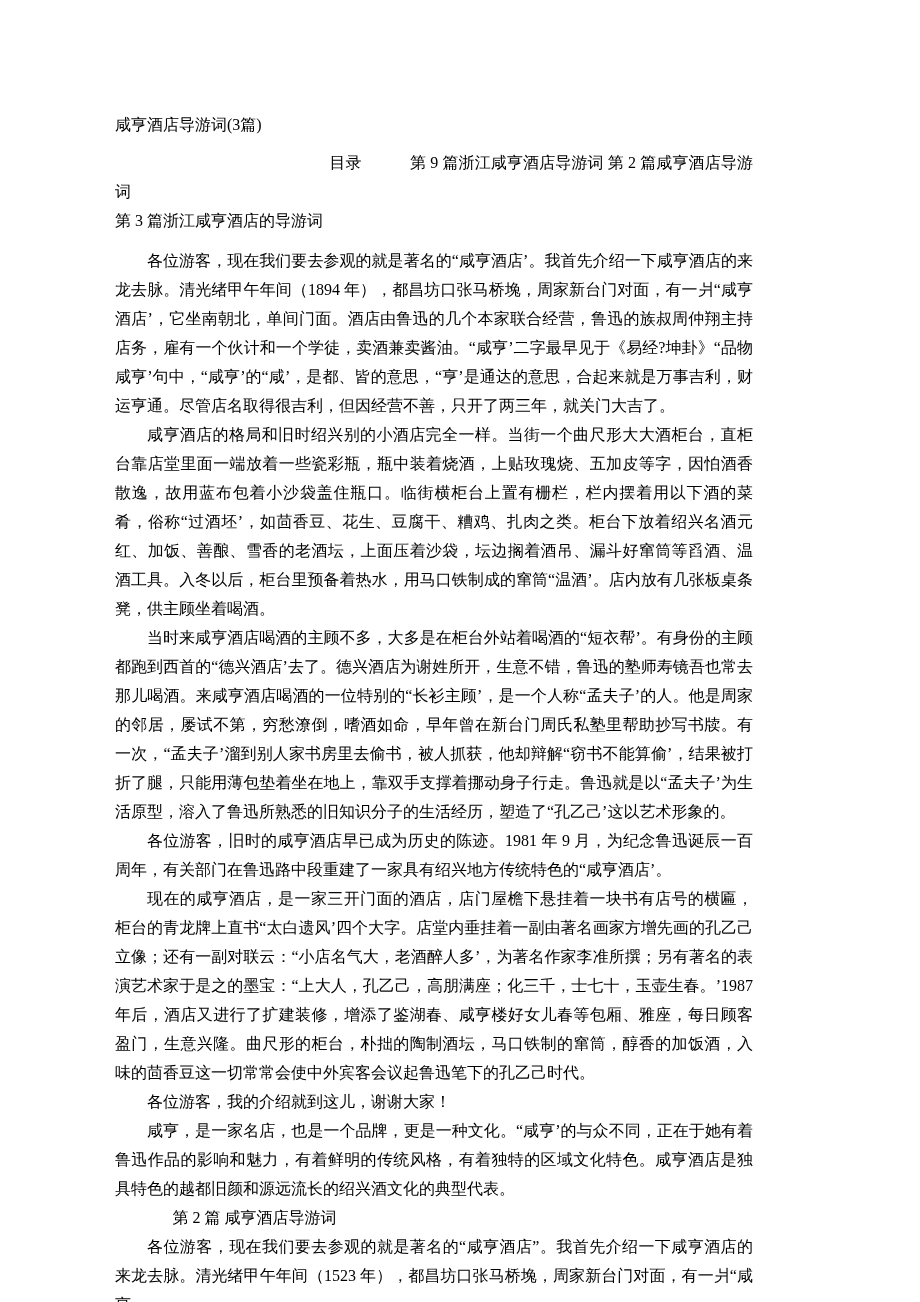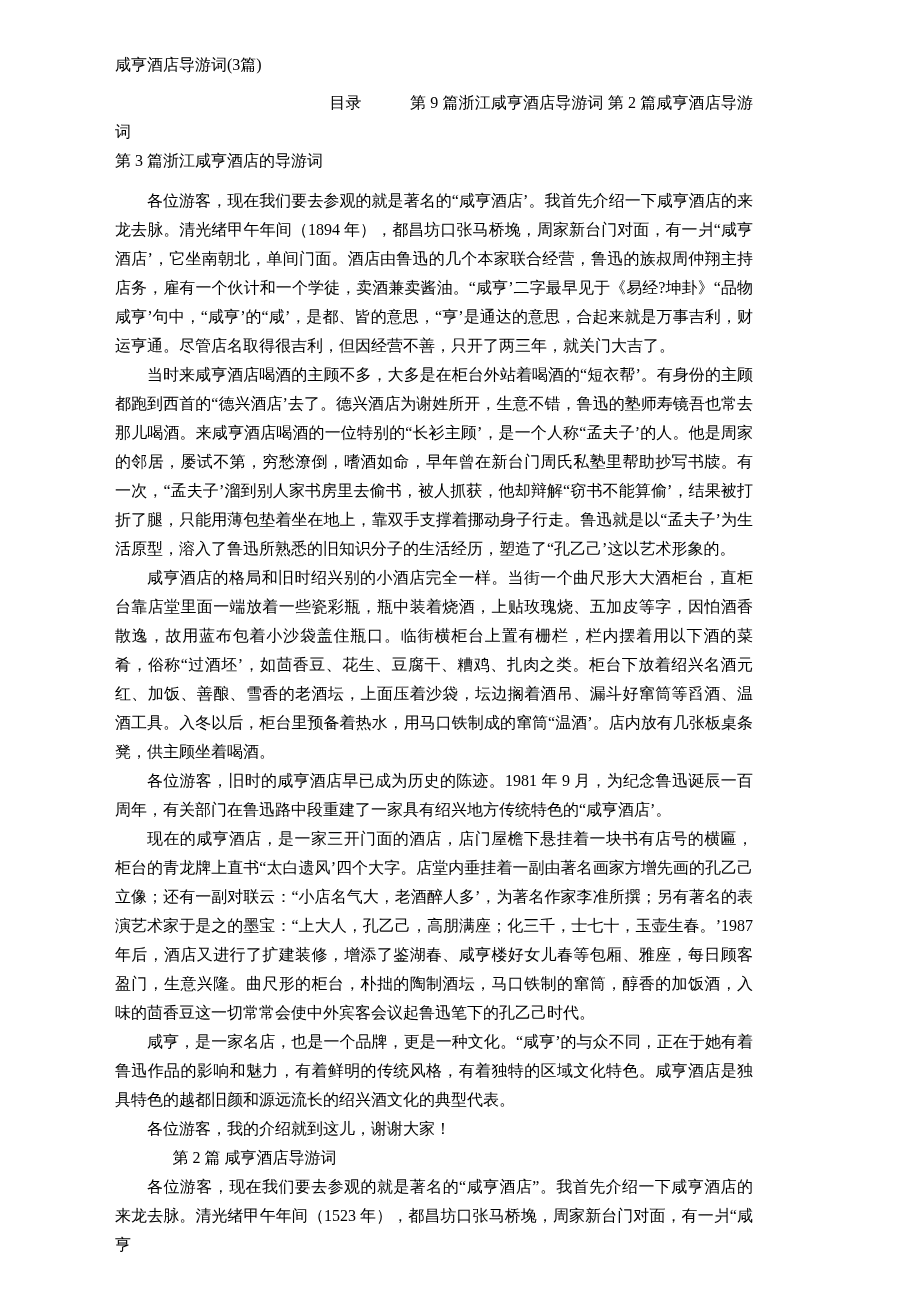--- a/index.html
+++ b/index.html
@@ -9,21 +9,21 @@
   }
   body {
     width: 920px;
     height: 1302px;
     overflow: hidden;
   }
   .page {
     box-sizing: border-box;
     width: 868px;
     height: 1302px;
-    padding: 50px 115px 0 115px;
+    padding: 110px 115px 0 115px;
     background: #ffffff;
     overflow: hidden;
     font-family: "Liberation Serif", "DejaVu Serif", serif;
     font-size: 16px;
     line-height: 29px;
     color: #000000;
   }
   .page p {
     margin: 0;
     text-align: justify;
@@ -61,29 +61,29 @@
 
   <p class="toc-line1">目录　　　第 9 篇浙江咸亨酒店导游词 第 2 篇咸亨酒店导游词</p>
 
   <p class="toc-line2">第 3 篇浙江咸亨酒店的导游词</p>
 
   <p class="blank-line"></p>
 
 
   <p class="body-para">各位游客，现在我们要去参观的就是著名的“咸亨酒店’。我首先介绍一下咸亨酒店的来龙去脉。清光绪甲午年间（1894 年），都昌坊口张马桥堍，周家新台门对面，有一爿“咸亨酒店’，它坐南朝北，单间门面。酒店由鲁迅的几个本家联合经营，鲁迅的族叔周仲翔主持店务，雇有一个伙计和一个学徒，卖酒兼卖酱油。“咸亨’二字最早见于《易经?坤卦》“品物咸亨’句中，“咸亨’的“咸’，是都、皆的意思，“亨’是通达的意思，合起来就是万事吉利，财运亨通。尽管店名取得很吉利，但因经营不善，只开了两三年，就关门大吉了。</p>
 
+  <p class="body-para">咸亨酒店的格局和旧时绍兴别的小酒店完全一样。当街一个曲尺形大大酒柜台，直柜台靠店堂里面一端放着一些瓷彩瓶，瓶中装着烧酒，上贴玫瑰烧、五加皮等字，因怕酒香散逸，故用蓝布包着小沙袋盖住瓶口。临街横柜台上置有栅栏，栏内摆着用以下酒的菜肴，俗称“过酒坯’，如茴香豆、花生、豆腐干、糟鸡、扎肉之类。柜台下放着绍兴名酒元红、加饭、善酿、雪香的老酒坛，上面压着沙袋，坛边搁着酒吊、漏斗好窜筒等舀酒、温酒工具。入冬以后，柜台里预备着热水，用马口铁制成的窜筒“温酒’。店内放有几张板桌条凳，供主顾坐着喝酒。</p>
+
   <p class="body-para">当时来咸亨酒店喝酒的主顾不多，大多是在柜台外站着喝酒的“短衣帮’。有身份的主顾都跑到西首的“德兴酒店’去了。德兴酒店为谢姓所开，生意不错，鲁迅的塾师寿镜吾也常去那儿喝酒。来咸亨酒店喝酒的一位特别的“长衫主顾’，是一个人称“孟夫子’的人。他是周家的邻居，屡试不第，穷愁潦倒，嗜酒如命，早年曾在新台门周氏私塾里帮助抄写书牍。有一次，“孟夫子’溜到别人家书房里去偷书，被人抓获，他却辩解“窃书不能算偷’，结果被打折了腿，只能用薄包垫着坐在地上，靠双手支撑着挪动身子行走。鲁迅就是以“孟夫子’为生活原型，溶入了鲁迅所熟悉的旧知识分子的生活经历，塑造了“孔乙己’这以艺术形象的。</p>
-
-  <p class="body-para">咸亨酒店的格局和旧时绍兴别的小酒店完全一样。当街一个曲尺形大大酒柜台，直柜台靠店堂里面一端放着一些瓷彩瓶，瓶中装着烧酒，上贴玫瑰烧、五加皮等字，因怕酒香散逸，故用蓝布包着小沙袋盖住瓶口。临街横柜台上置有栅栏，栏内摆着用以下酒的菜肴，俗称“过酒坯’，如茴香豆、花生、豆腐干、糟鸡、扎肉之类。柜台下放着绍兴名酒元红、加饭、善酿、雪香的老酒坛，上面压着沙袋，坛边搁着酒吊、漏斗好窜筒等舀酒、温酒工具。入冬以后，柜台里预备着热水，用马口铁制成的窜筒“温酒’。店内放有几张板桌条凳，供主顾坐着喝酒。</p>
 
   <p class="body-para">各位游客，旧时的咸亨酒店早已成为历史的陈迹。1981 年 9 月，为纪念鲁迅诞辰一百周年，有关部门在鲁迅路中段重建了一家具有绍兴地方传统特色的“咸亨酒店’。</p>
 
   <p class="body-para">现在的咸亨酒店，是一家三开门面的酒店，店门屋檐下悬挂着一块书有店号的横匾，柜台的青龙牌上直书“太白遗风’四个大字。店堂内垂挂着一副由著名画家方增先画的孔乙己立像；还有一副对联云：“小店名气大，老酒醉人多’，为著名作家李准所撰；另有著名的表演艺术家于是之的墨宝：“上大人，孔乙己，高朋满座；化三千，士七十，玉壶生春。’1987 年后，酒店又进行了扩建装修，增添了鉴湖春、咸亨楼好女儿春等包厢、雅座，每日顾客盈门，生意兴隆。曲尺形的柜台，朴拙的陶制酒坛，马口铁制的窜筒，醇香的加饭酒，入味的茴香豆这一切常常会使中外宾客会议起鲁迅笔下的孔乙己时代。</p>
 
+  <p class="body-para">各位游客，我的介绍就到这儿，谢谢大家！</p>
+
   <p class="body-para">咸亨，是一家名店，也是一个品牌，更是一种文化。“咸亨’的与众不同，正在于她有着鲁迅作品的影响和魅力，有着鲜明的传统风格，有着独特的区域文化特色。咸亨酒店是独具特色的越都旧颜和源远流长的绍兴酒文化的典型代表。</p>
-
-  <p class="body-para">各位游客，我的介绍就到这儿，谢谢大家！</p>
 
   <p class="heading-2">第 2 篇  咸亨酒店导游词</p>
 
   <p class="body-para">各位游客，现在我们要去参观的就是著名的“咸亨酒店”。我首先介绍一下咸亨酒店的来龙去脉。清光绪甲午年间（1523 年），都昌坊口张马桥堍，周家新台门对面，有一爿“咸亨</p>
 
 </div>
 
 </body></html>

